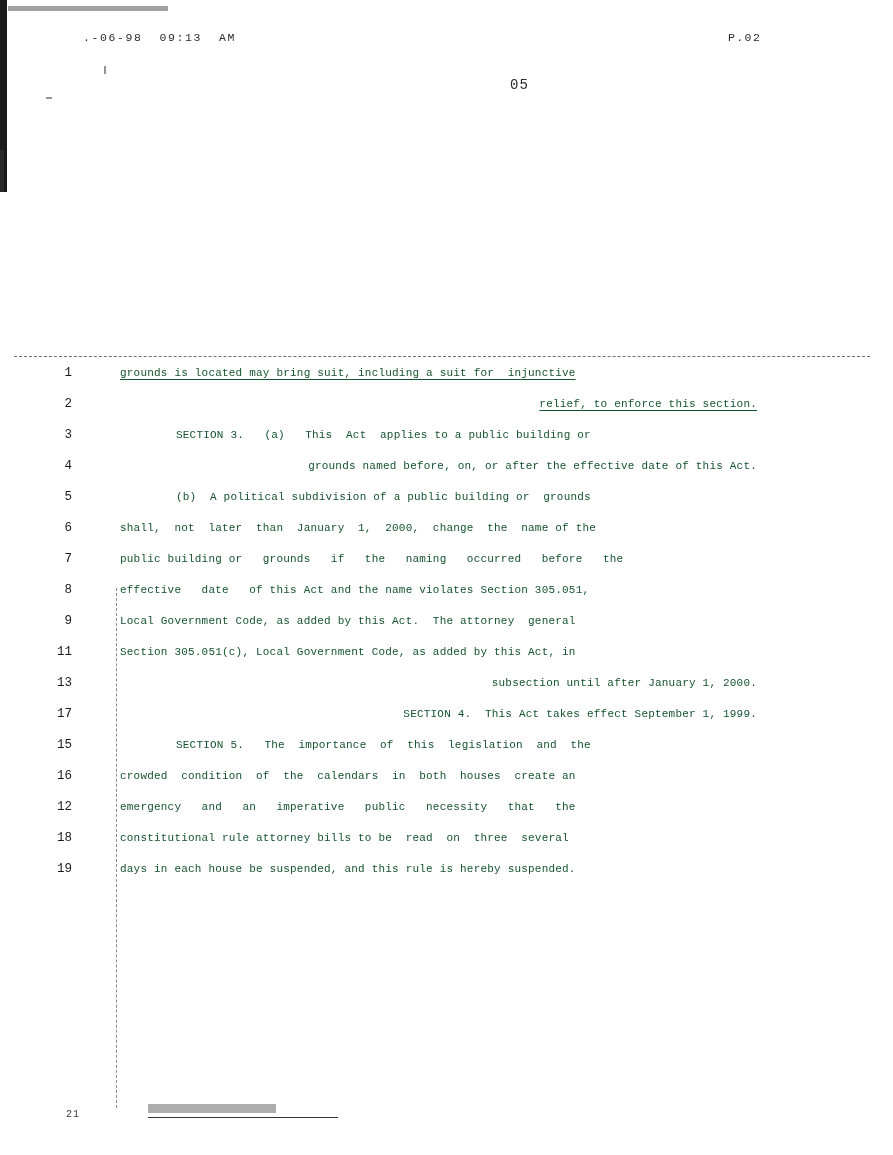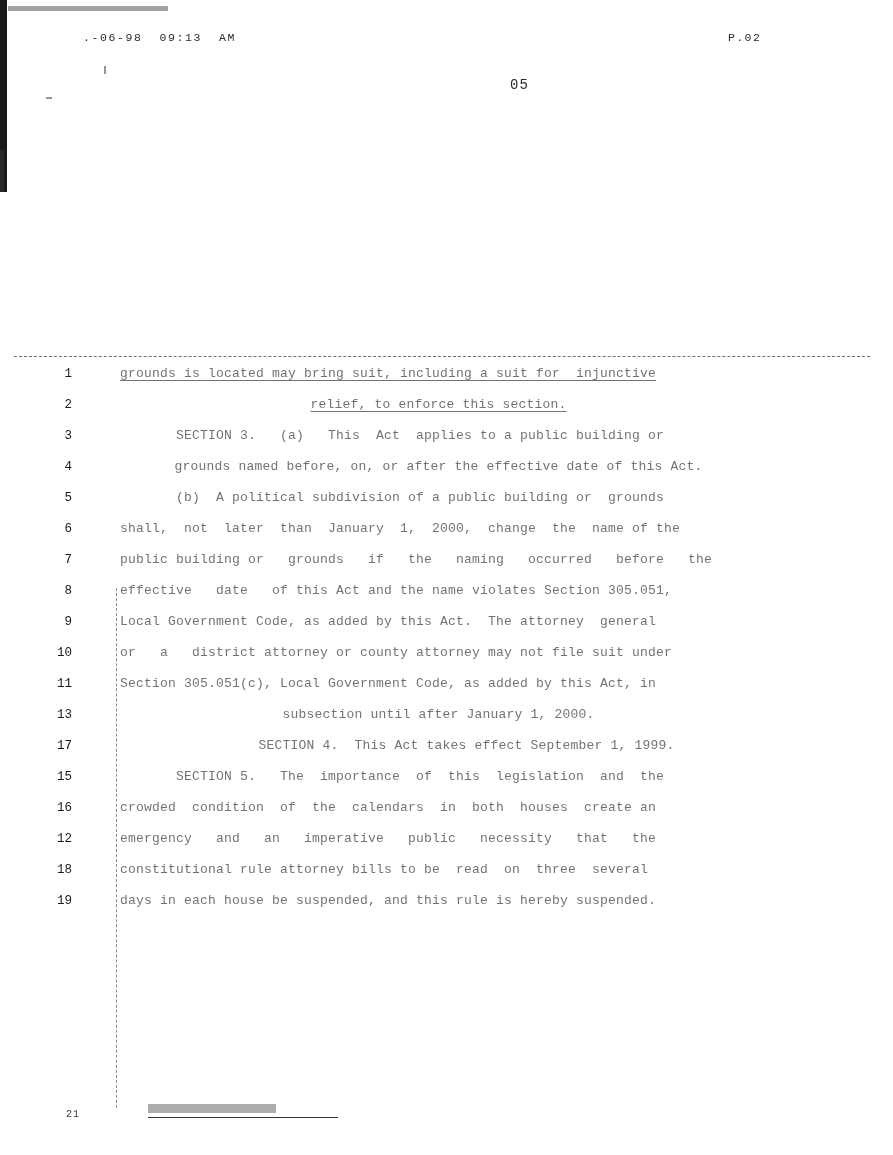--- a/index.html
+++ b/index.html
@@ -117,28 +117,28 @@
     text-align: right;
     font-size: 12.5px;
     color: #1b1b1b;
     flex: 0 0 72px;
     padding-right: 0;
   }
   .line-text {
     flex: 1 1 auto;
     margin-left: 48px;
     margin-right: 136px;
-    font-size: 13px;
+    font-size: 11px;
     letter-spacing: 0.2px;
-    color: #737373;
+    color: #14532d;
     white-space: pre-wrap;
     text-align: justify;
   }
   .line-text.nojust {
-    text-align: center;
+    text-align: right;
   }
   .line-text.ul {
     text-decoration: underline;
     text-underline-offset: 3px;
   }
   .line-text.indent {
     text-indent: 56px;
   }
 
   
@@ -217,24 +217,20 @@
     </div>
     <div class="line">
       <div class="line-no">8</div>
       <div class="line-text">effective   date   of this Act and the name violates Section 305.051,</div>
     </div>
     <div class="line">
       <div class="line-no">9</div>
       <div class="line-text">Local Government Code, as added by this Act.  The attorney  general</div>
     </div>
     <div class="line">
-      <div class="line-no">10</div>
-      <div class="line-text">or   a   district attorney or county attorney may not file suit under</div>
-    </div>
-    <div class="line">
       <div class="line-no">11</div>
       <div class="line-text">Section 305.051(c), Local Government Code, as added by this Act, in</div>
     </div>
     <div class="line">
       <div class="line-no">13</div>
       <div class="line-text nojust">subsection until after January 1, 2000.</div>
     </div>
     <div class="line">
       <div class="line-no">17</div>
       <div class="line-text indent nojust">SECTION 4.  This Act takes effect September 1, 1999.</div>

